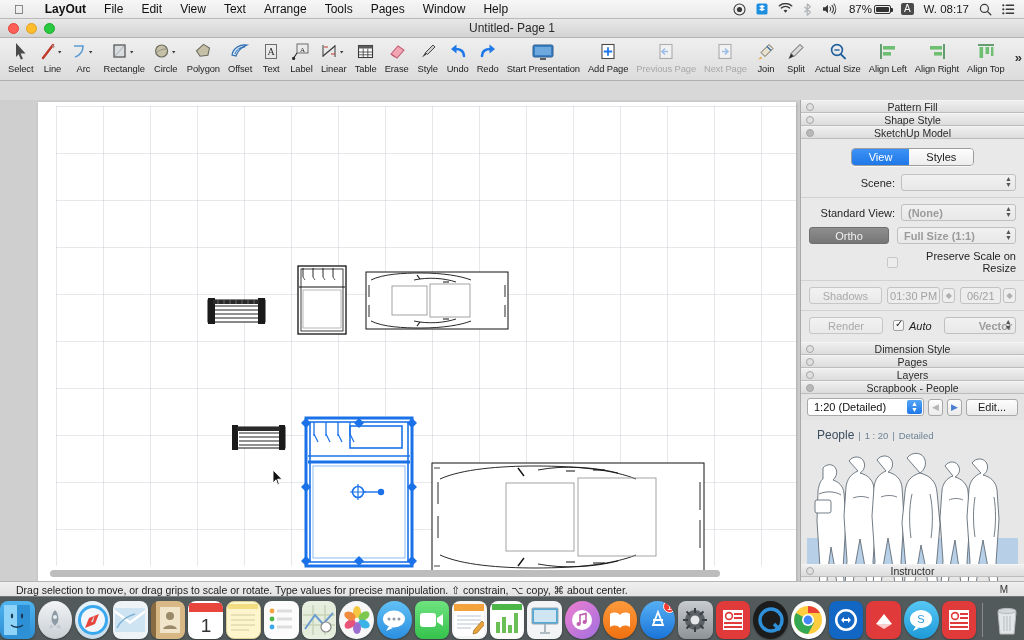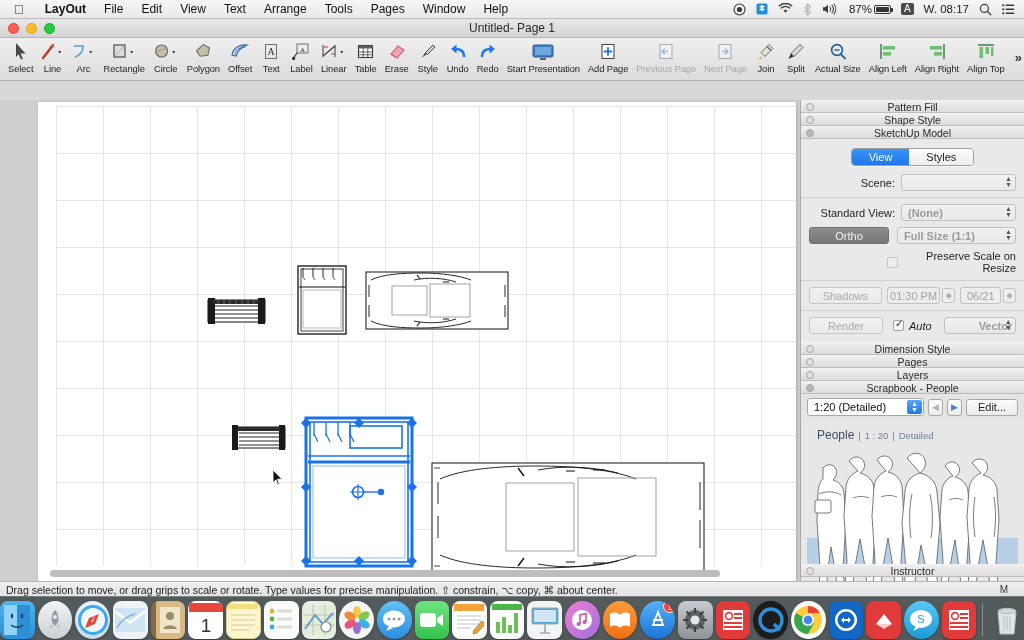--- a/index.html
+++ b/index.html
@@ -183,21 +183,21 @@
     position:absolute; left:6px; right:6px; top:118px; height:28px;
     background:#aecbe8; opacity:0.85;
   }
   .people-svg { position:absolute; left:8px; top:22px; }
 
   
   .statusbar {
     position:absolute; top:581px; left:0; width:1024px; height:16px;
     background:linear-gradient(to bottom,#efefef,#e2e2e2);
     border-top:1px solid #b5b5b5;
-    display:flex; align-items:center; padding-left:6px;
+    display:flex; align-items:center; padding-left:16px;
     font-size:10.5px; color:#1c1c1c; z-index:40;
   }
   .statusbar .right-m { position:absolute; right:16px; font-size:10px; color:#333;}
 
   
   .dock {
     position:absolute; bottom:0; left:0; width:1024px; height:44px;
     background:rgba(86,94,94,0.92);
     display:flex; align-items:flex-end; justify-content:center;
     gap:3px; padding-bottom:1px; z-index:50;

